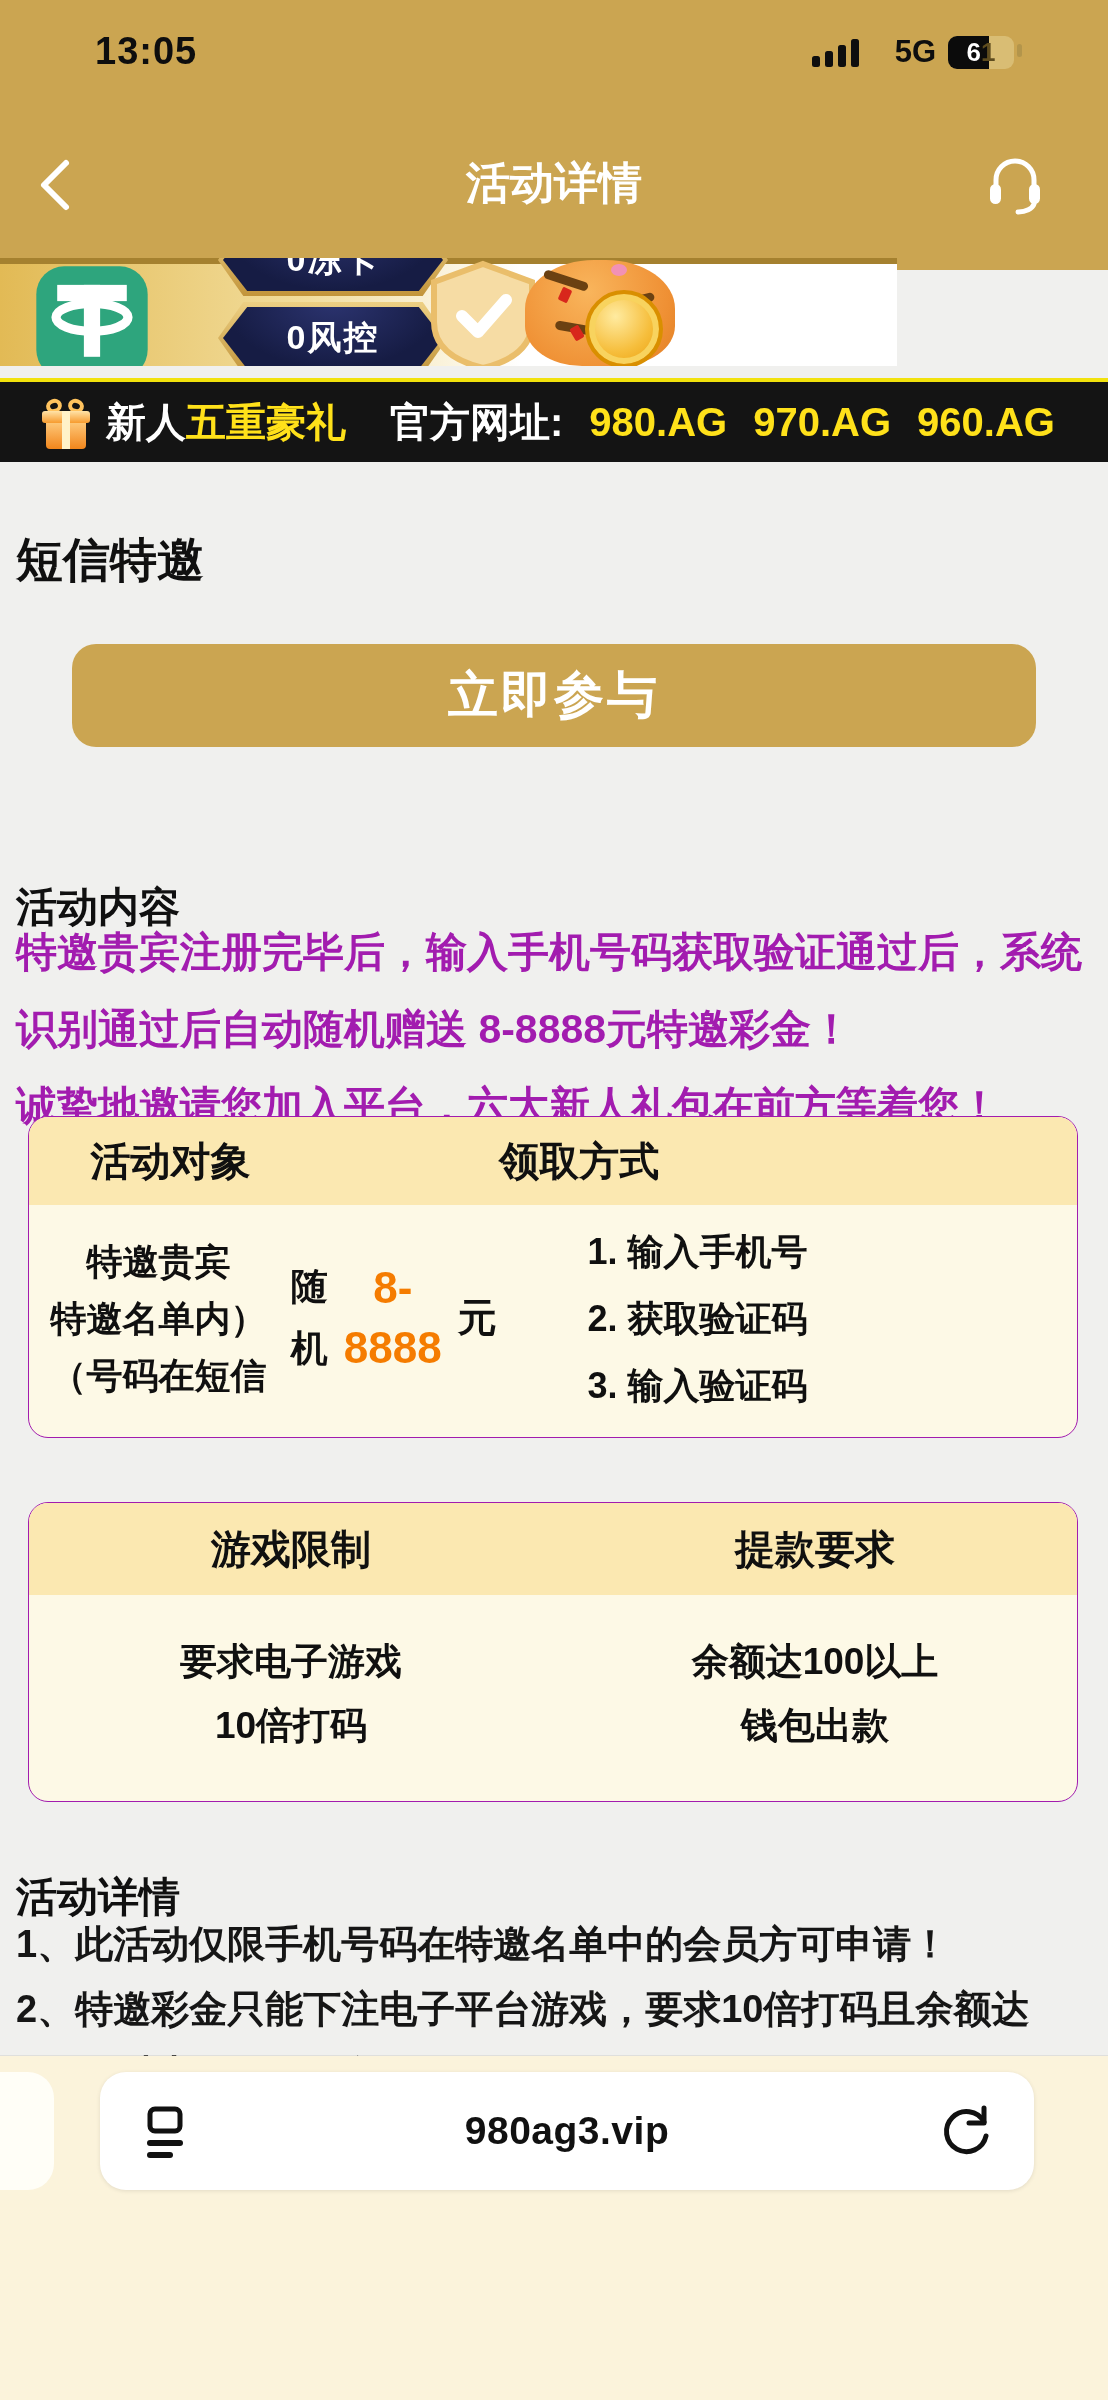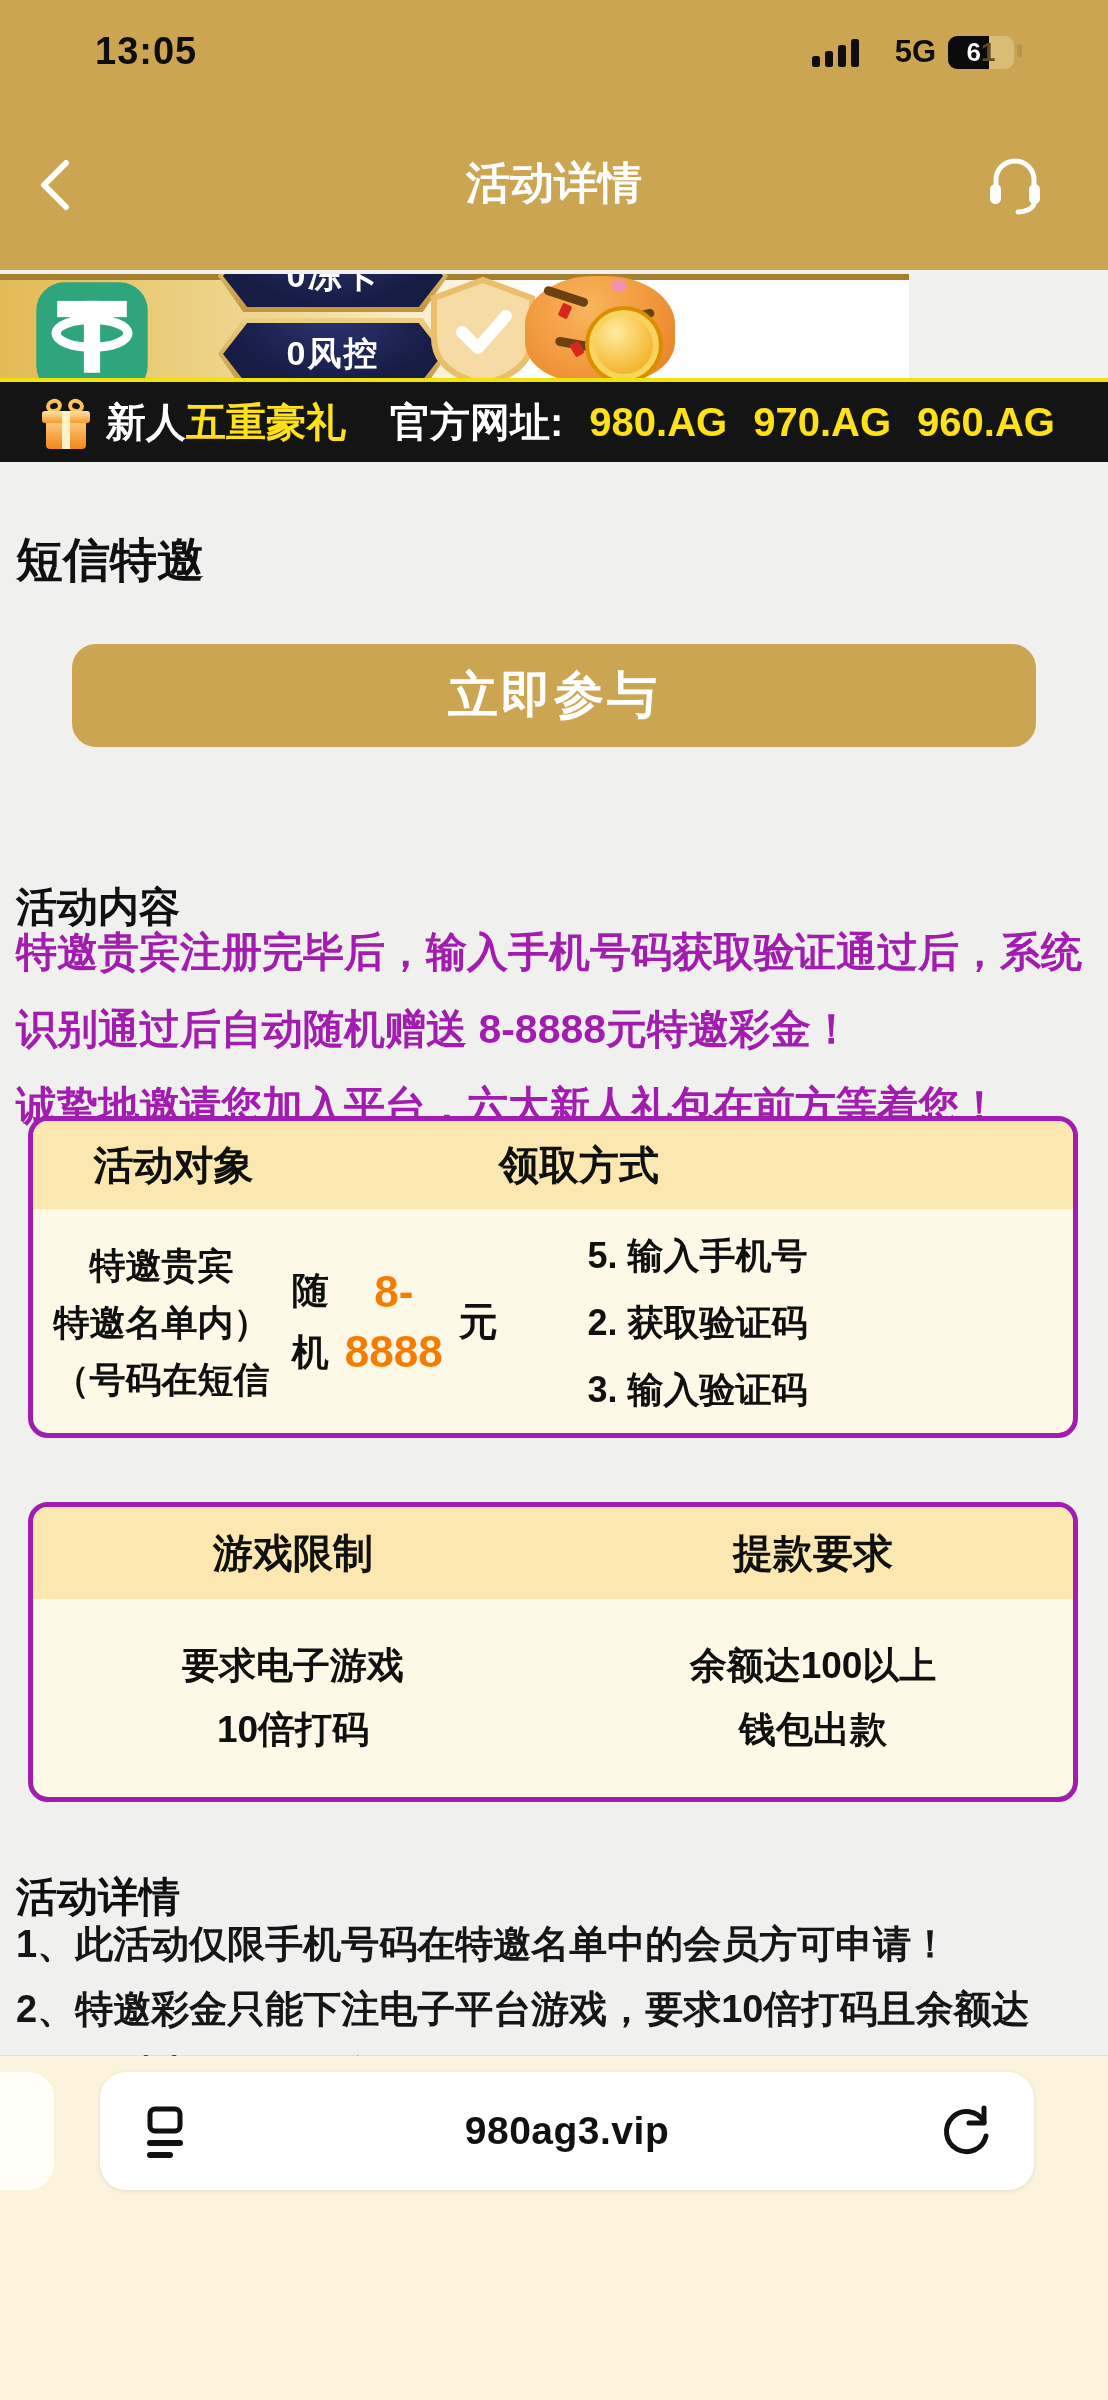--- a/index.html
+++ b/index.html
@@ -27,22 +27,22 @@
   }
   .batt-nub{position:absolute;right:86px;top:14px;width:5px;height:13px;border-radius:2.5px;background:#B3954B;}
 
   .navrow{position:absolute;top:142px;left:0;right:0;height:92px;}
   .nav-title{position:absolute;left:0;right:0;top:12px;text-align:center;
     font-size:44px;font-weight:700;color:#fff;}
   .nav-back{position:absolute;left:34px;top:14px;width:40px;height:58px;cursor:pointer;}
   .nav-headset{position:absolute;right:62px;top:8px;width:62px;height:66px;cursor:pointer;}
 
   
-  .banner{position:absolute;top:274px;left:0;width:897px;height:108px;overflow:hidden;
-    background:linear-gradient(90deg,#E2BA55 0%,#F2DD9C 34%,#FFFFFF 58%,#FFFFFF 100%);padding-left:12px;}
+  .banner{position:absolute;top:258px;left:0;width:897px;height:108px;overflow:hidden;
+    background:linear-gradient(90deg,#E2BA55 0%,#F2DD9C 34%,#FFFFFF 58%,#FFFFFF 100%);}
   .banner-edge{position:absolute;top:0;left:0;right:0;height:6px;background:#A5812F;}
   .usdt{position:absolute;left:34px;top:6px;width:116px;height:116px;}
   .hexwrap{position:absolute;width:230px;height:72px;
     clip-path:polygon(0% 50%,11% 0%,89% 0%,100% 50%,89% 100%,11% 100%);
     background:linear-gradient(#EDD084,#C2943A);}
   .hexwrap.h1{left:218px;top:-34px;}
   .hexwrap.h2{left:218px;top:44px;}
   .hexin{position:absolute;inset:5px;clip-path:polygon(0% 50%,11% 0%,89% 0%,100% 50%,89% 100%,11% 100%);
     background:radial-gradient(ellipse at 50% -10%,#2C3470 0%,#161C44 70%);
     display:flex;align-items:center;justify-content:center;
@@ -94,21 +94,21 @@
     border-radius:24px;background:#CBA551;color:#fff;font-size:50px;font-weight:700;
     letter-spacing:3px;font-family:inherit;cursor:pointer;}
   .h-sec{position:absolute;left:16px;font-size:41px;font-weight:700;color:#101010;}
   .h-sec.a{top:384px;} .h-sec.b{top:1374px;}
   .redblock{position:absolute;left:16px;top:452px;width:1080px;}
   .redblock div{font-size:41px;font-weight:700;color:#a21caf;line-height:77px;white-space:nowrap;}
   .rules{position:absolute;left:16px;top:1450px;width:1080px;}
   .rules div{font-size:38px;font-weight:600;color:#161616;line-height:65px;white-space:nowrap;}
 
   
-  .gtable{position:absolute;left:28px;width:1050px;border:5px solid #a21caf;border-radius:20px;
+  .gtable{position:absolute;left:28px;width:1050px;border:1px solid #a21caf;border-radius:20px;
     overflow:hidden;box-sizing:border-box;background:#FDF9E6;}
   .gtable.t1{top:654px;height:322px;} .gtable.t2{top:1040px;height:300px;}
   .ghead{display:flex;align-items:center;background:#FBE8B1;}
   .t1 .ghead{height:88px;} .t2 .ghead{height:92px;}
   .ghead span{font-size:40px;font-weight:700;color:#101010;text-align:center;}
   .t1 .c1{width:27%;} .t1 .c2{width:22%;} .t1 .c3{width:51%;}
   .t2 .c1,.t2 .c2{width:50%;}
   .gbody{display:flex;align-items:center;}
   .t1 .gbody{height:226px;} .t2 .gbody{height:198px;}
   .cellcol{display:flex;flex-direction:column;justify-content:center;}
@@ -255,21 +255,21 @@
             <div>随</div>
             <div>机</div>
           </div>
           <div class="amt cellcol">
             <div>8-</div>
             <div>8888</div>
           </div>
           <span class="unit">元</span>
         </div>
         <div class="c3 cellcol steps">
-          <div>5. 输入手机号</div>
+          <div>1. 输入手机号</div>
           <div>2. 获取验证码</div>
           <div>3. 输入验证码</div>
         </div>
       </div>
     </section>
 
     <section class="gtable t2">
       <div class="ghead">
         <span class="c1">游戏限制</span>
         <span class="c2">提款要求</span>

